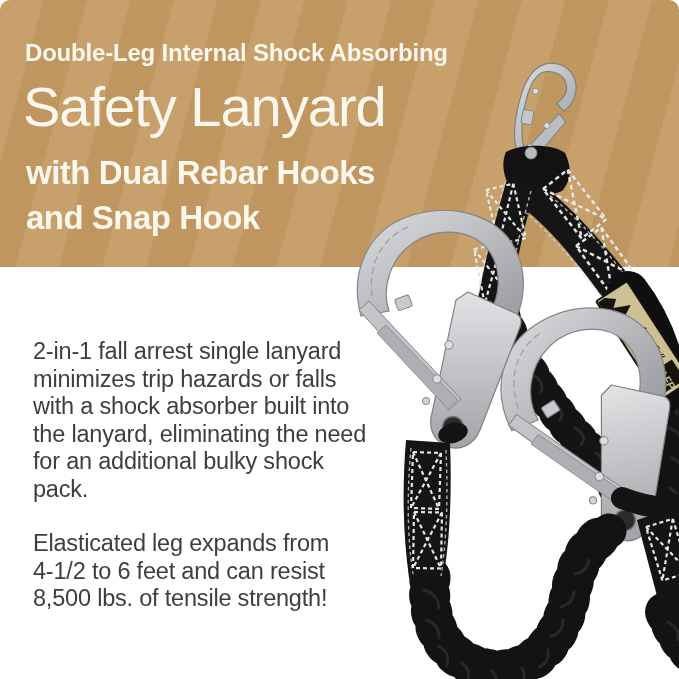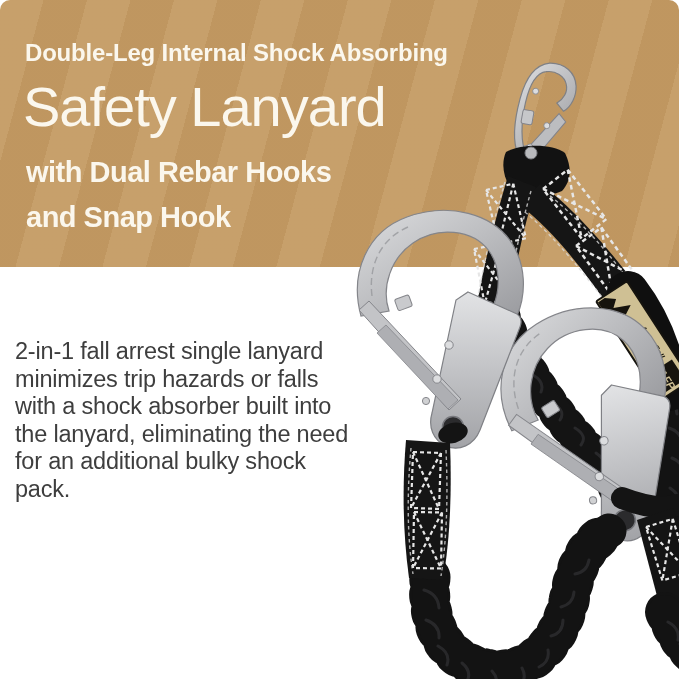--- a/index.html
+++ b/index.html
@@ -21,25 +21,25 @@
     font-size:24px; font-weight:bold; color:#fbf7ed;
     letter-spacing:-0.2px; line-height:26px; white-space:nowrap;
   }
   .title {
     position:absolute; left:23px; top:78px; margin:0;
     font-size:56px; font-weight:normal; color:#fbf7ed;
     letter-spacing:-1px; line-height:58px; white-space:nowrap;
   }
   .subtitle {
     position:absolute; left:26px; top:150px;
-    font-size:29px; font-weight:bold; color:#fbf7ed;
+    font-size:33px; font-weight:bold; color:#fbf7ed;
     letter-spacing:-0.5px; line-height:45px; white-space:pre-line;
   }
   .copy {
-    position:absolute; left:15px; top:338px; width:360px;
+    position:absolute; left:33px; top:338px; width:360px;
     color:#3e3e3e; font-size:23.5px; line-height:27.5px; letter-spacing:-0.2px;
   }
   .copy p { margin:0 0 27px 0; white-space:pre-line; }
   svg.photo { position:absolute; left:0; top:0; font-family:"Liberation Sans", sans-serif; }
 </style>
 </head>
 <body>
 
 <div class="canvas">
 
@@ -50,20 +50,23 @@
 and Snap Hook</div>
   </div>
 
   <div class="copy">
     <p>2-in-1 fall arrest single lanyard
 minimizes trip hazards or falls
 with a shock absorber built into
 the lanyard, eliminating the need
 for an additional bulky shock
 pack.</p>
+    <p>Elasticated leg expands from
+4-1/2 to 6 feet and can resist
+8,500 lbs. of tensile strength!</p>
   </div>
 
   <svg class="photo" width="679" height="679" viewBox="0 0 679 679">
     <defs>
       <linearGradient id="gSilver" x1="0" y1="0" x2="1" y2="1">
         <stop offset="0" stop-color="#dcdddf"></stop>
         <stop offset="0.5" stop-color="#bcbdc0"></stop>
         <stop offset="1" stop-color="#9a9b9f"></stop>
       </linearGradient>
       <linearGradient id="gSilver2" x1="0" y1="0" x2="0" y2="1">

